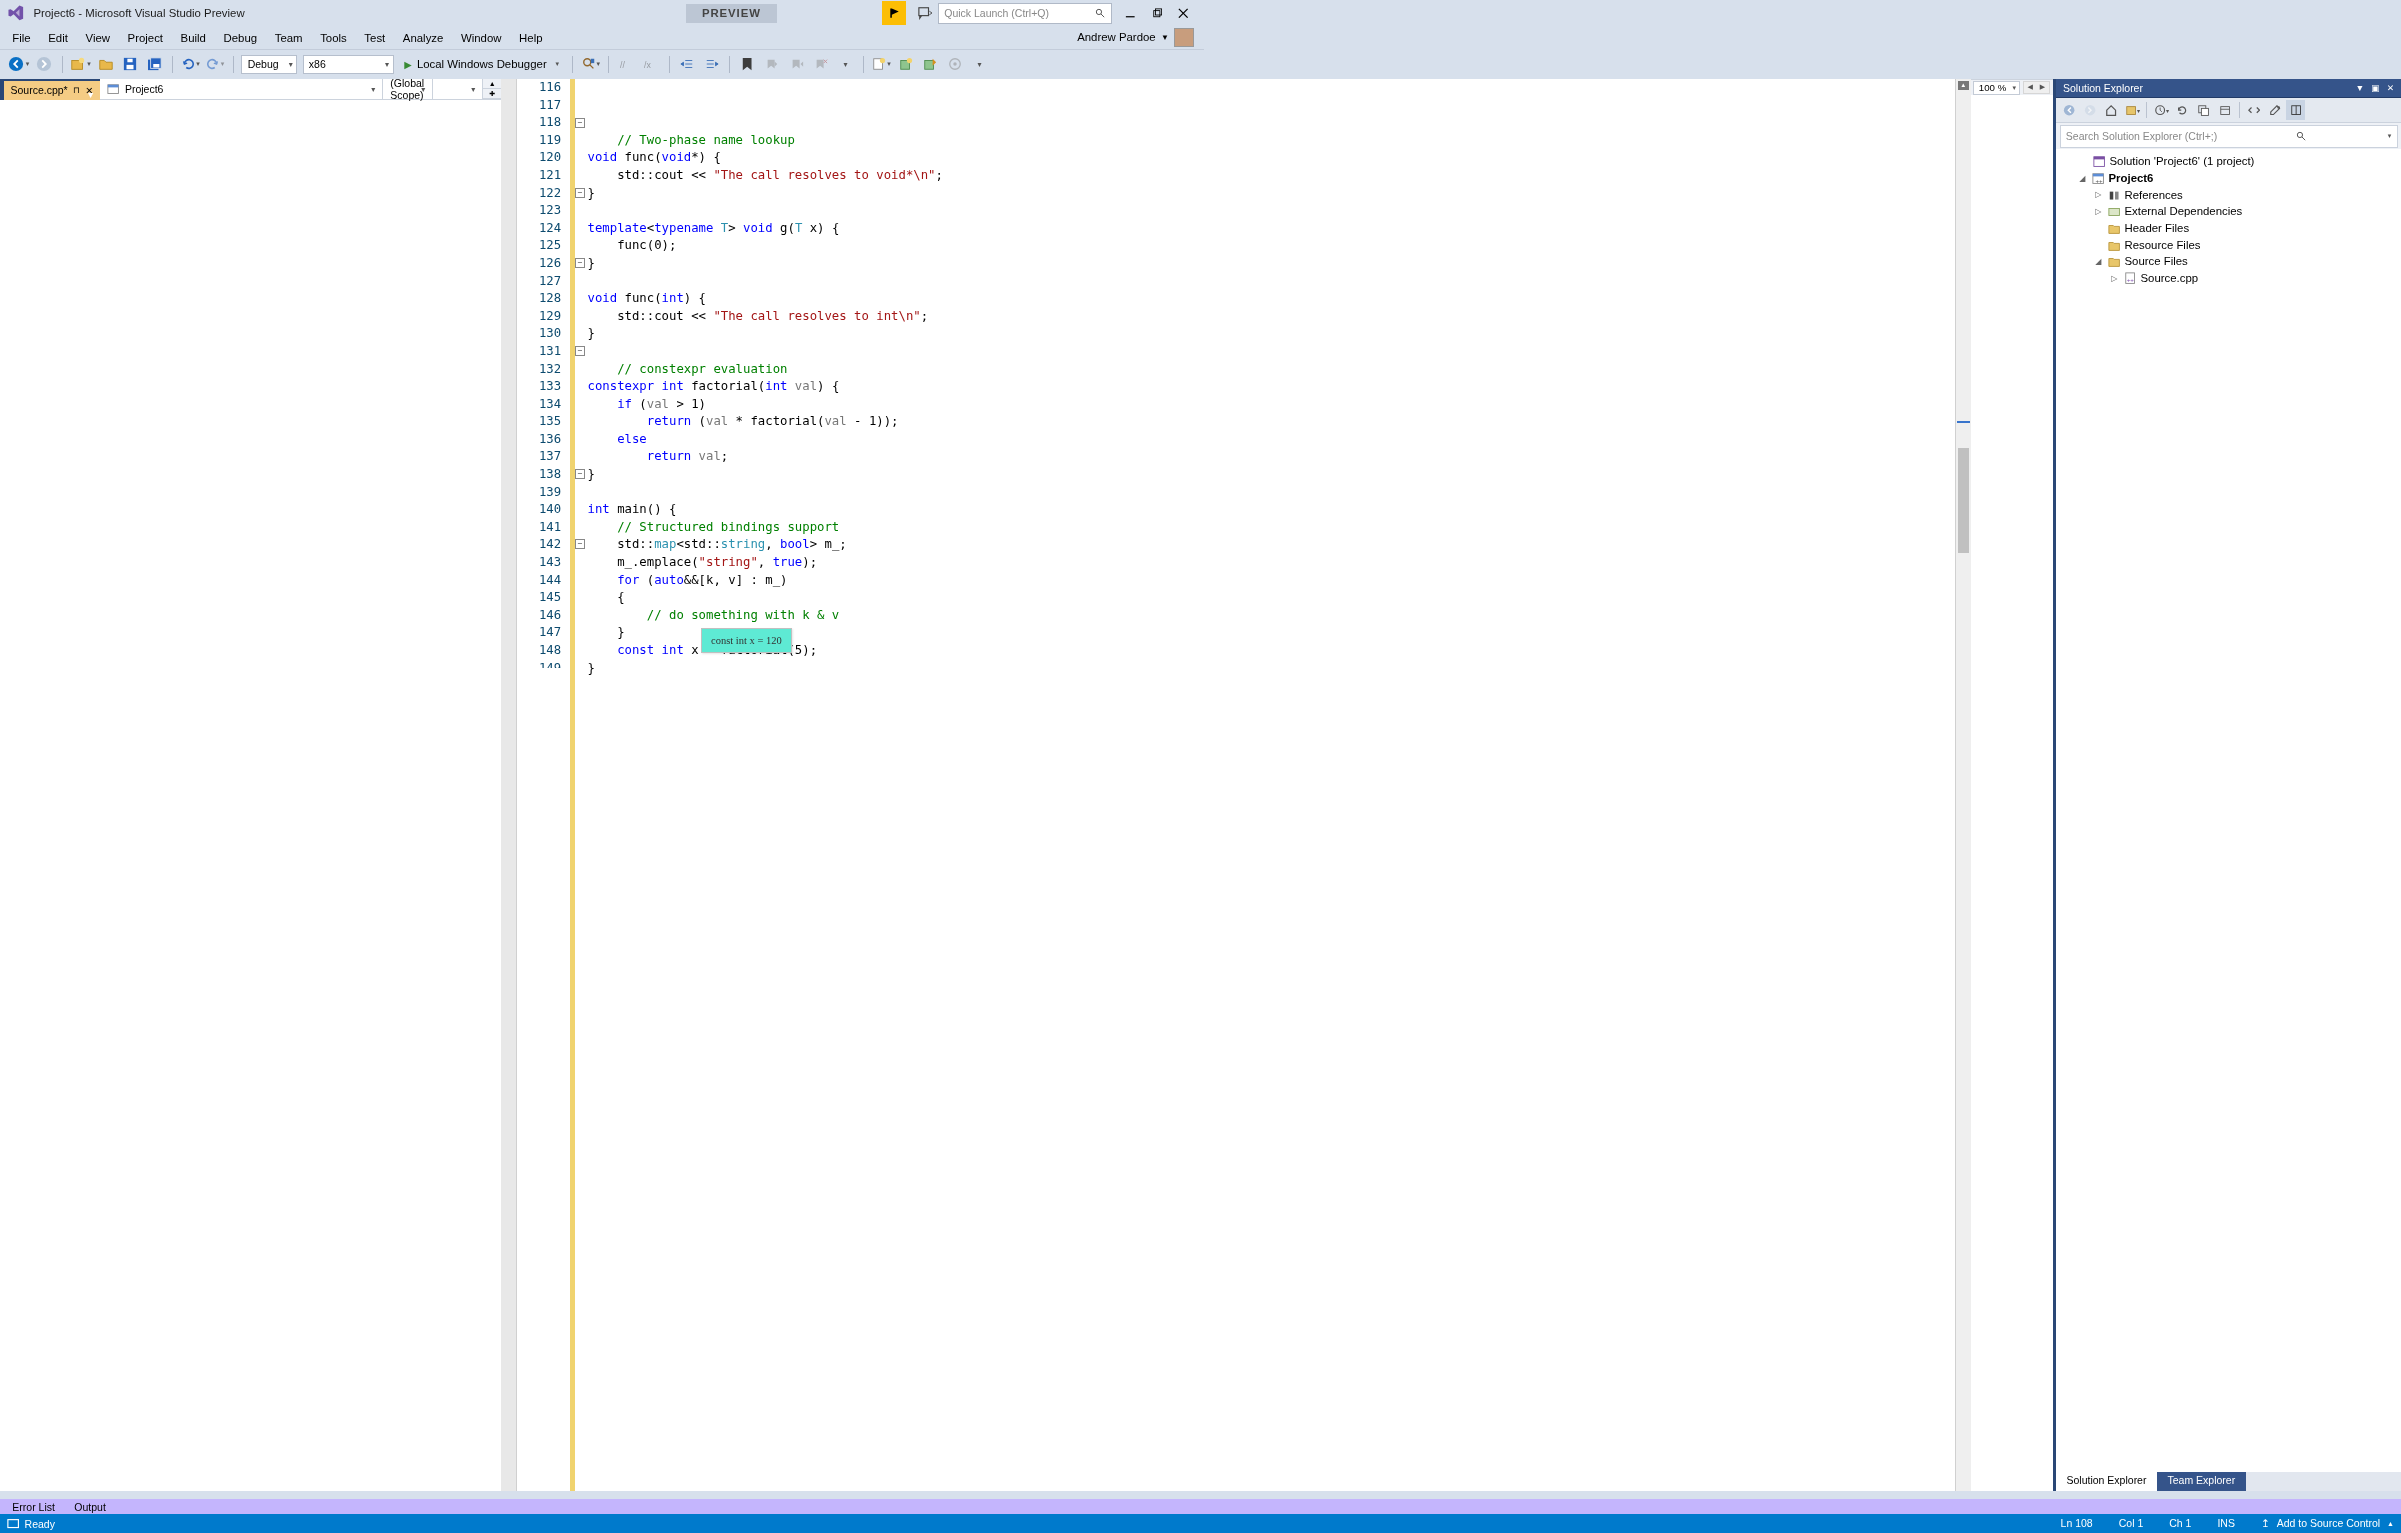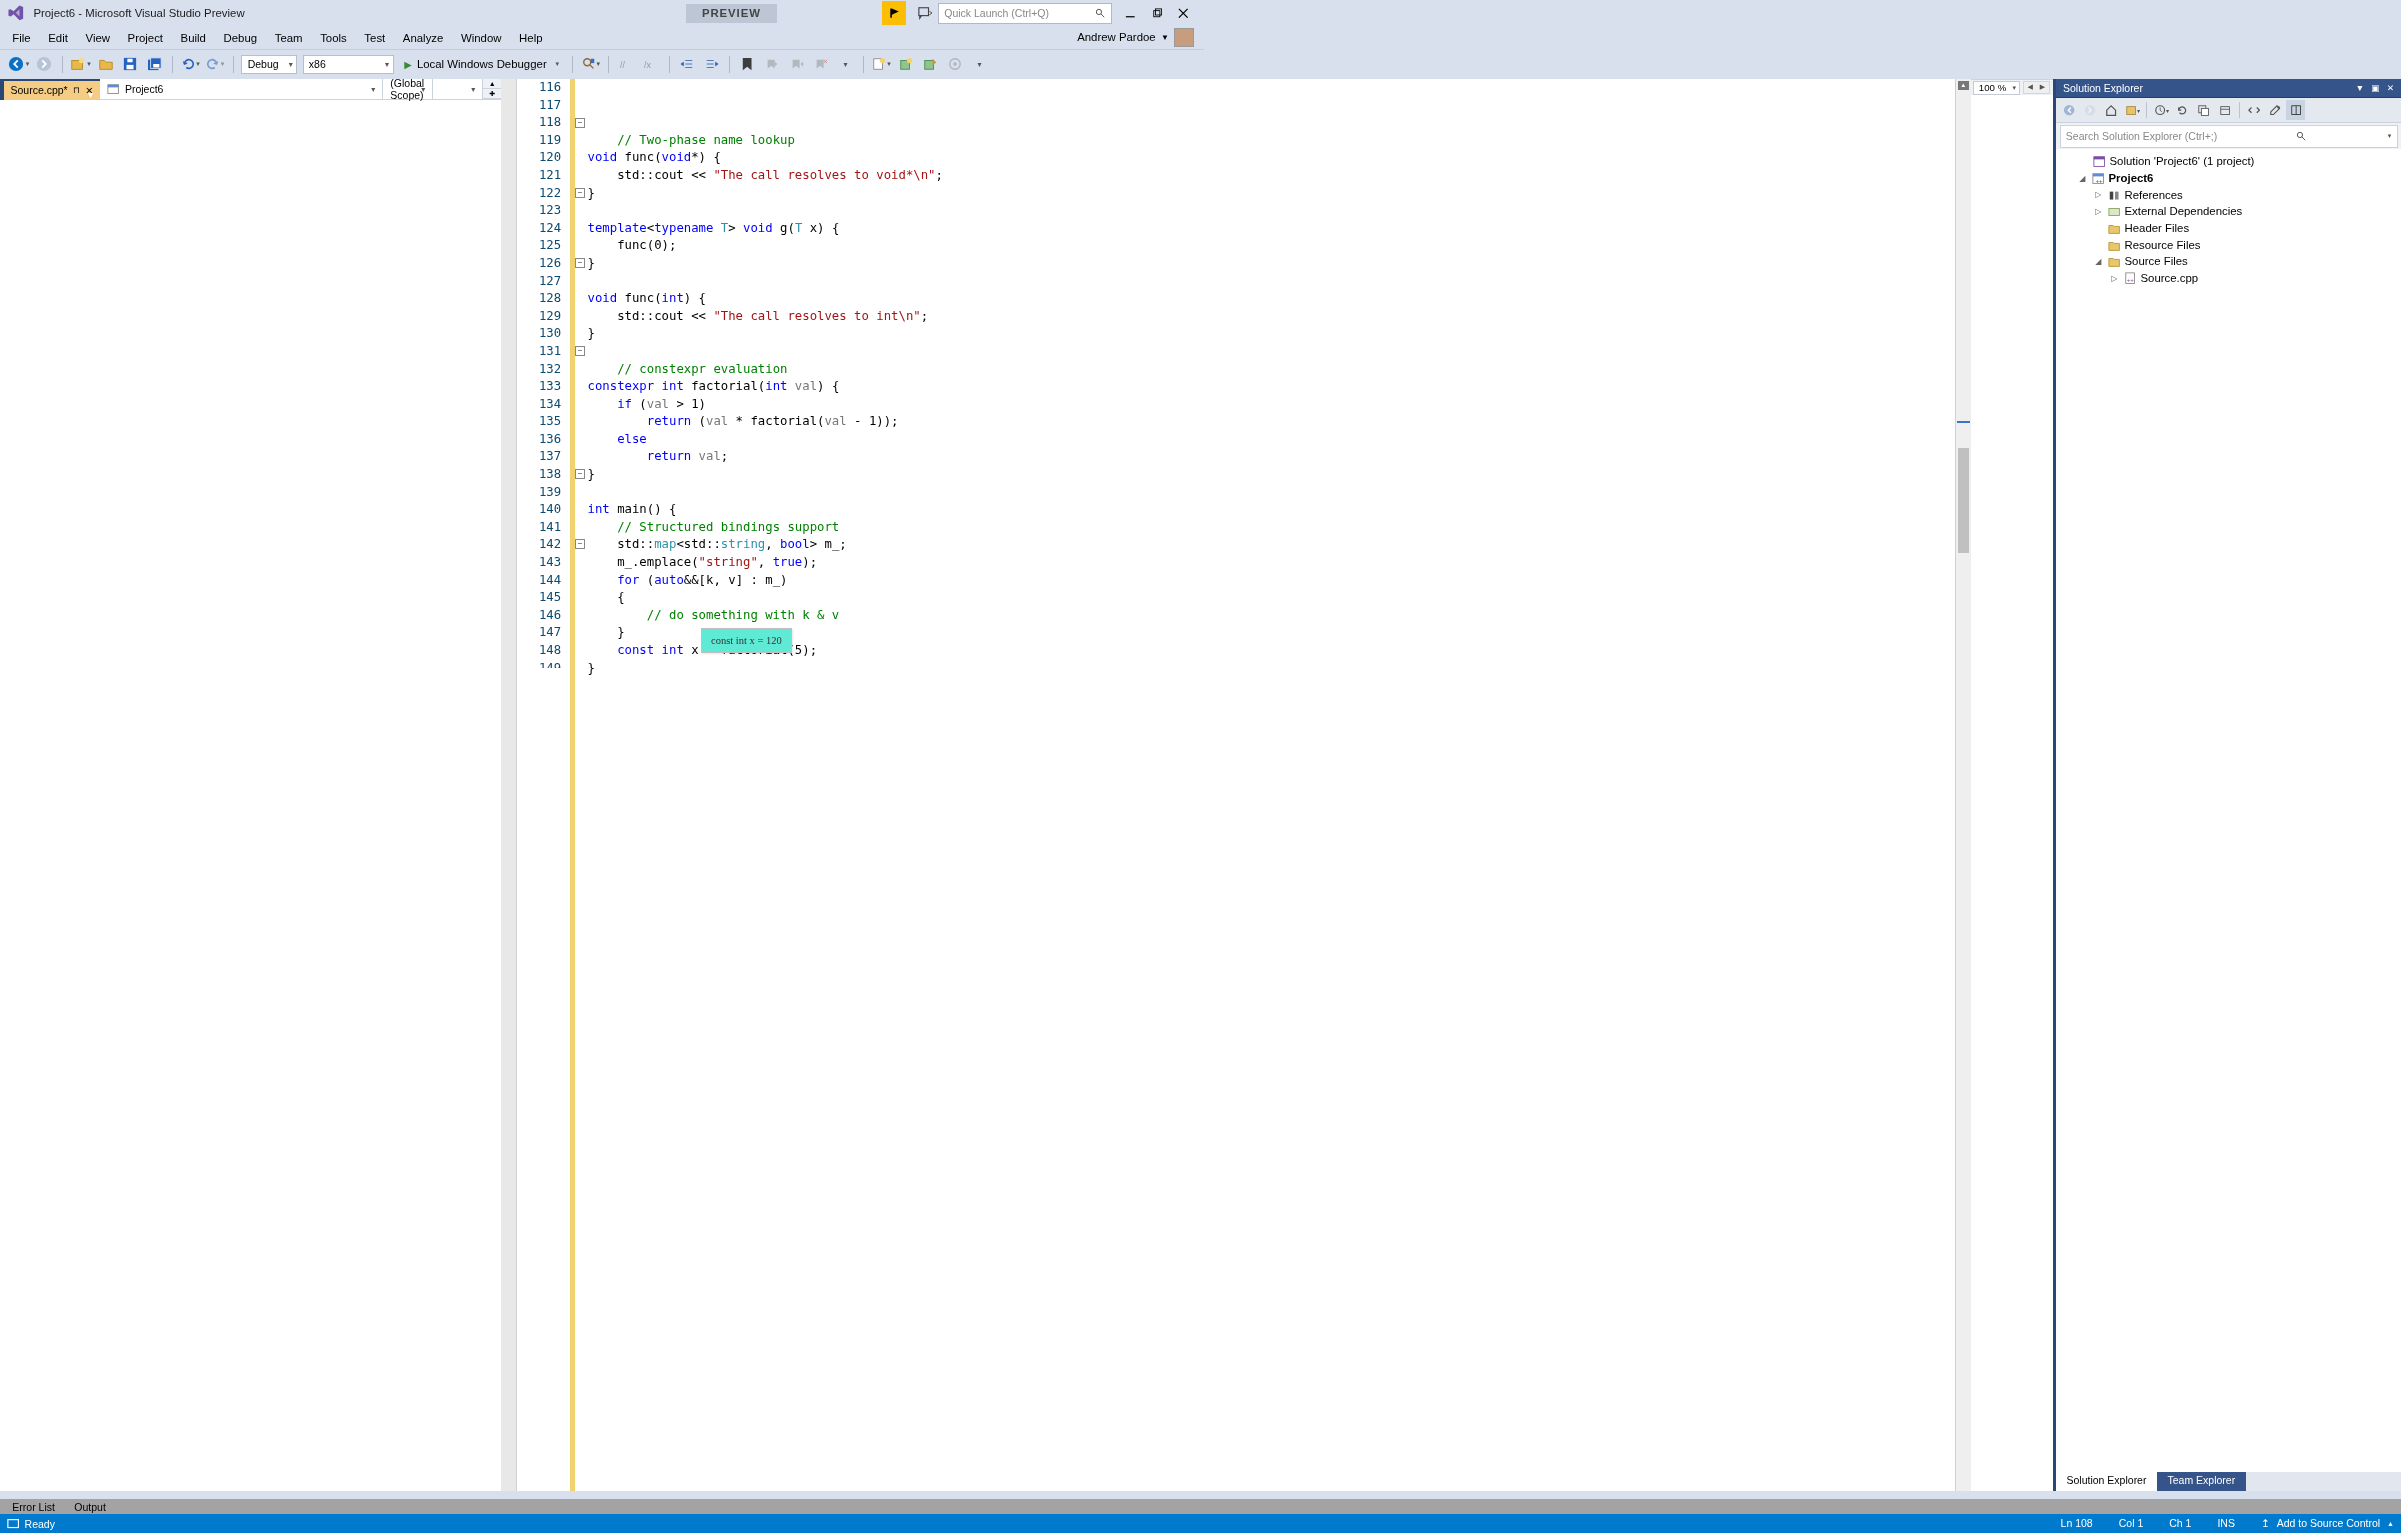--- a/index.html
+++ b/index.html
@@ -74,21 +74,21 @@
 .sln-tree { flex:1; background:#fff; padding:3.5px 0; font-size:11.4px; overflow:auto; }
 .tree-row { display:flex; align-items:center; height:16.7px; padding-left:5.3px; gap:3.5px; }
 .tree-row .exp { width:10.5px; font-size:8px; color:#666; text-align:center; }
 .tree-row .exp.open::before{content:"◢";} .tree-row .exp.closed::before{content:"▷";} .tree-row .exp.none::before{content:"";}
 .tree-icon { width:14px; height:14px; display:flex; align-items:center; justify-content:center; font-size:10.5px; }
 .sln-tabs { height:19.3px; display:flex; background:#e2e7ef; }
 .sln-tabs .t1 { padding:2.6px 10.5px; font-size:10.5px; }
 .sln-tabs .active { background:#fff; }
 .sln-tabs .inactive { background:#35548a; color:#fff; }
 
-.bottom-tabs { position:absolute; bottom:16px; left:0; right:0; height:17.6px; background:#a3a3a3; display:flex; align-items:center; padding-left:3.5px; font-size:10.5px; }
+.bottom-tabs { position:absolute; bottom:16px; left:0; right:0; height:17.6px; background:#c4b5fd; display:flex; align-items:center; padding-left:3.5px; font-size:10.5px; }
 .bottom-tabs .bt { padding:1.8px 8.8px; border-bottom:2.6px solid transparent; margin-right:1.8px; }
 .bottom-tabs .bt.active { border-bottom-color:#0078d7; }
 
 .statusbar { position:absolute; bottom:0; left:0; right:0; height:19.3px; background:#007acc; color:#fff; display:flex; align-items:center; padding:0 7px; font-size:10.5px; gap:26px; }
 .statusbar .seg { display:flex; align-items:flex-end; gap:5.3px; }
 .statusbar .right { margin-left:auto; display:flex; align-items:center; gap:7px; }
 
 svg { display:block; }
 </style>
 </head>

